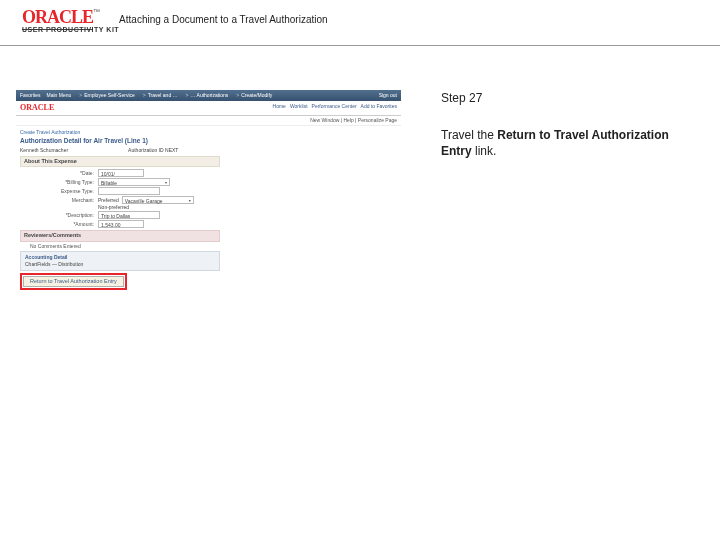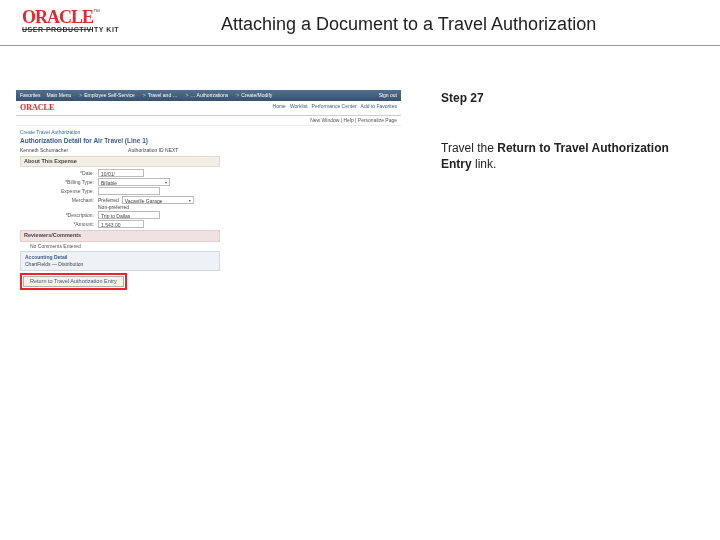--- a/index.html
+++ b/index.html
@@ -26,30 +26,30 @@
     font-weight: bold;
     color: #e8252a;
     padding-bottom: 2px;
     border-bottom: 1px solid #444;
     margin-bottom: 2px;
   }
   .brand-tm { font-size: 7px; color: #555; vertical-align: top; }
   .brand-sub { font-size: 7px; letter-spacing: 0.5px; color: #333; font-weight: bold; }
   .page-title {
     flex: 1;
-    text-align: center;
-    font-size: 18px;
+    text-align: left;
+    font-size: 10px;
     color: #222;
     padding-top: 6px;
     padding-right: 10px;
   }
   .content { display: flex; padding: 0; }
   .shot-col { width: 415px; padding: 44px 0 0 16px; }
   .instr-col { width: 280px; padding: 44px 10px 0 26px; font-size: 12px; color: #222; line-height: 1.35; }
-  .instr-step { margin-bottom: 34px; font-weight: bold; }
+  .instr-step { margin-bottom: 21px; }
   .instr-text .bold { font-weight: bold; }
 
   
   .mock {
     width: 385px;
     background: #fff;
     font-size: 6px;
     color: #444;
     line-height: 1;
   }

